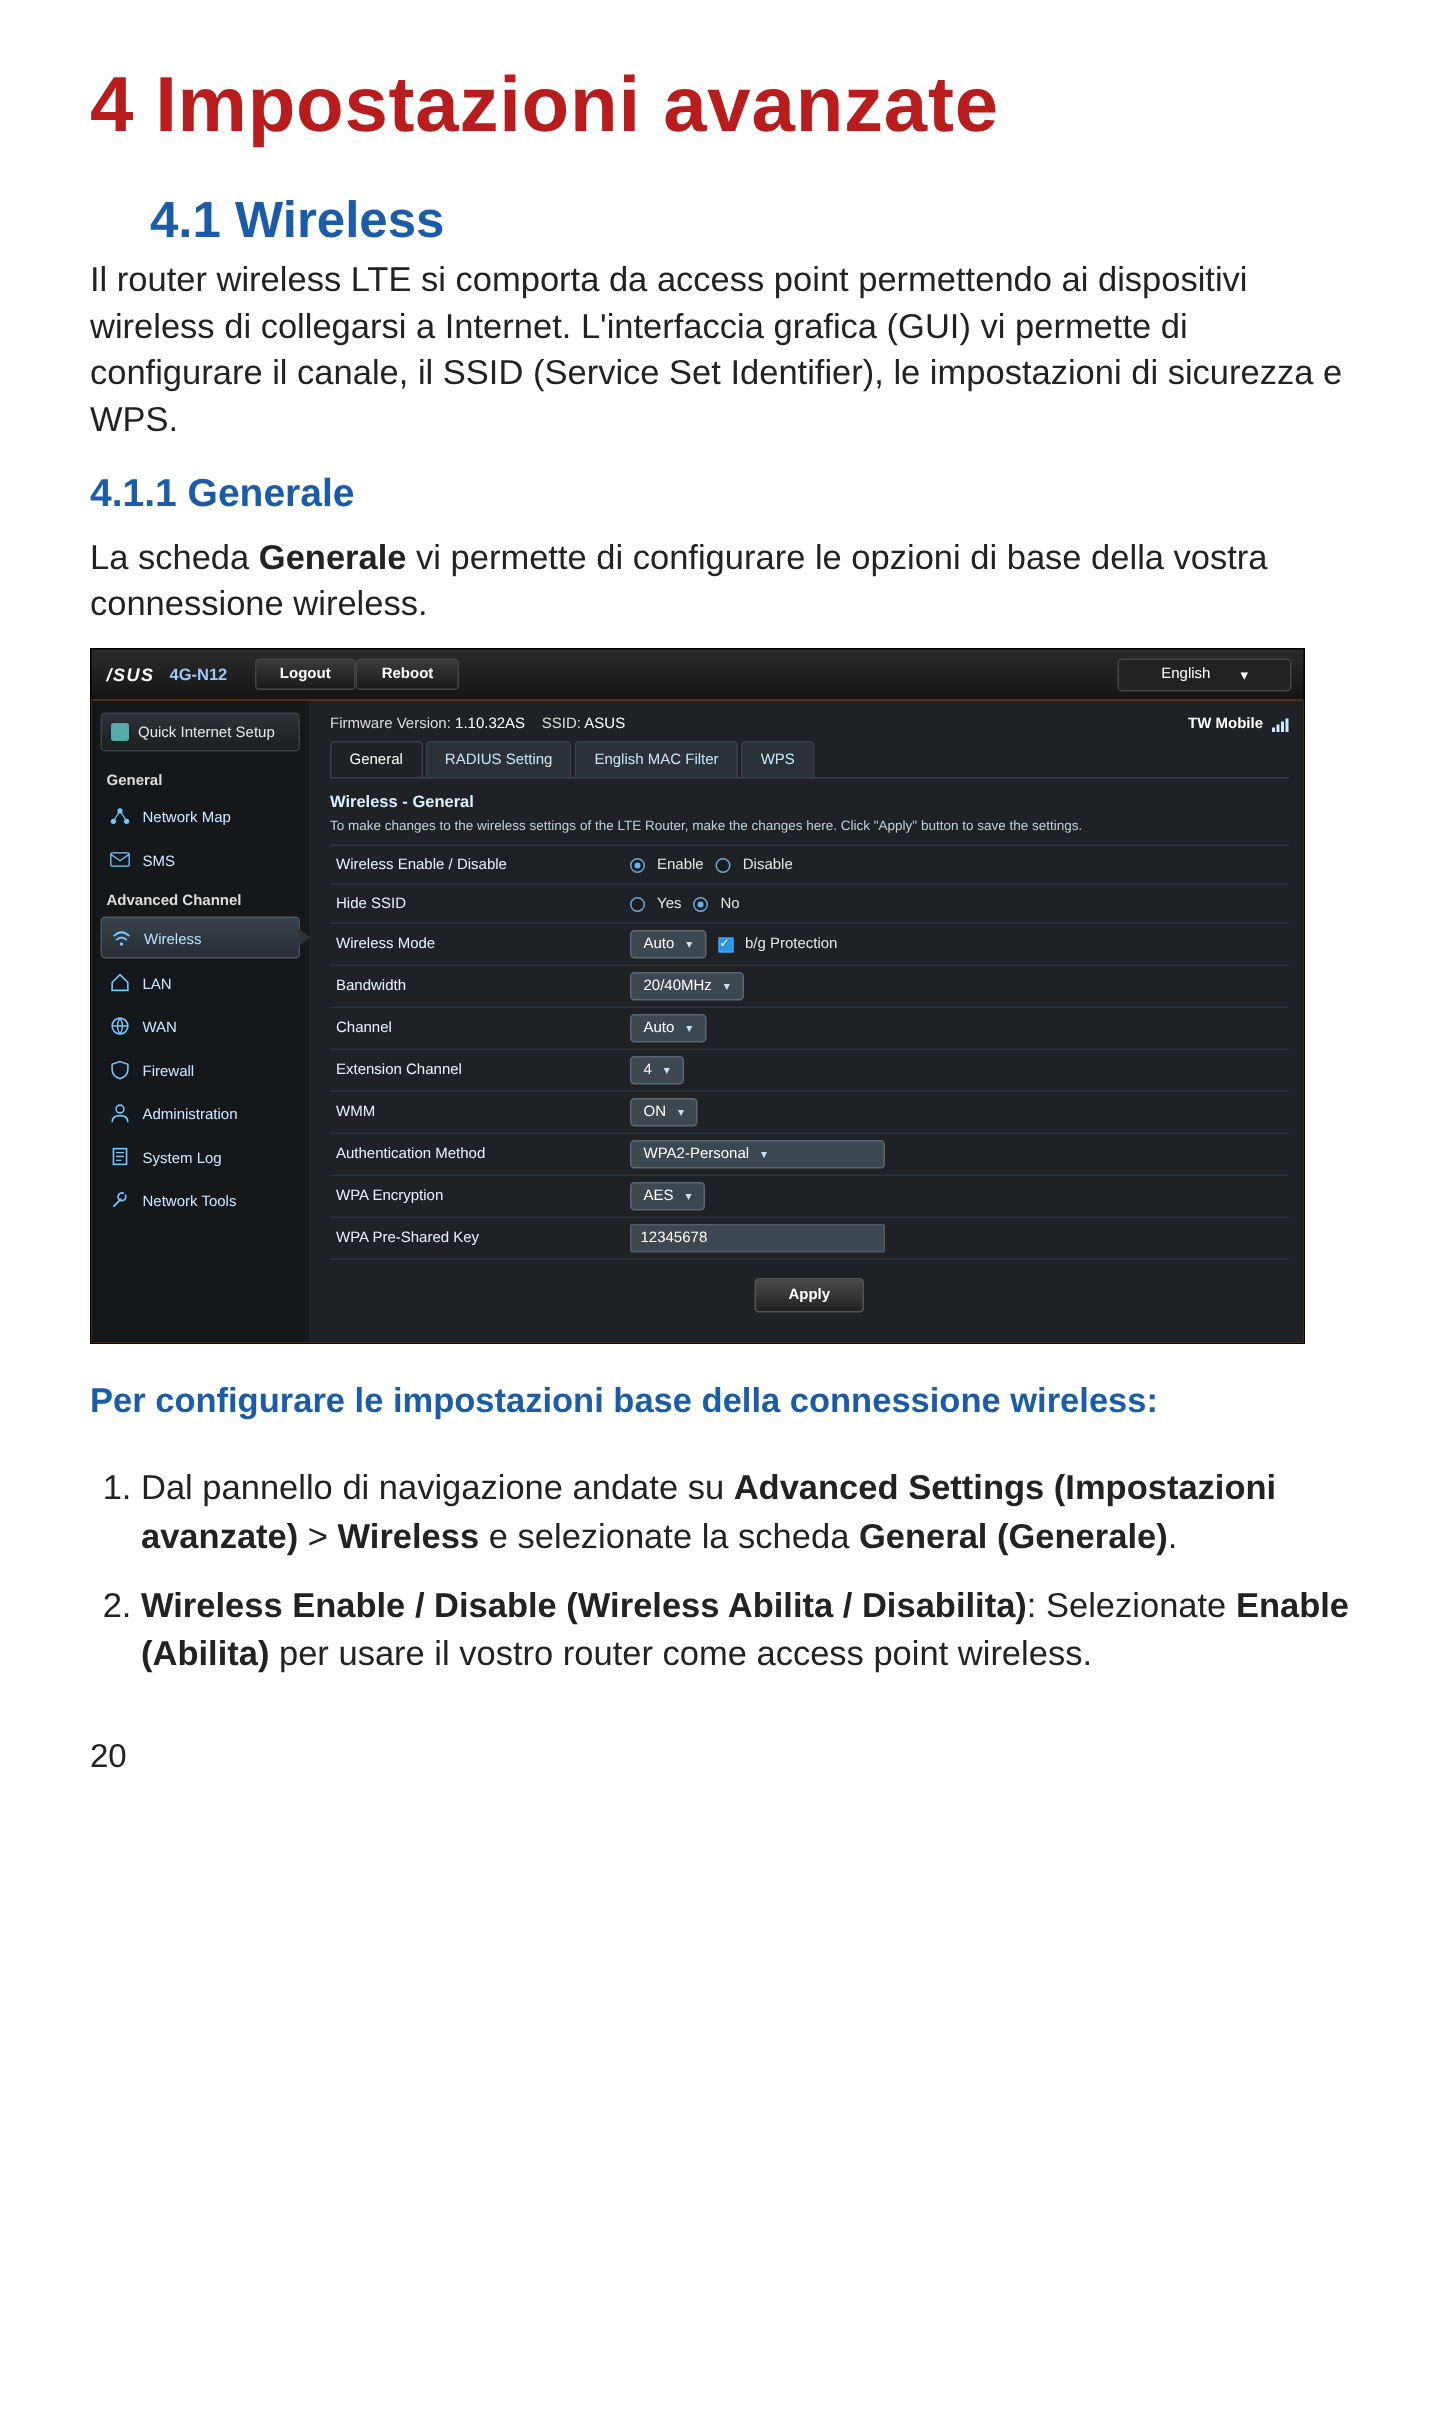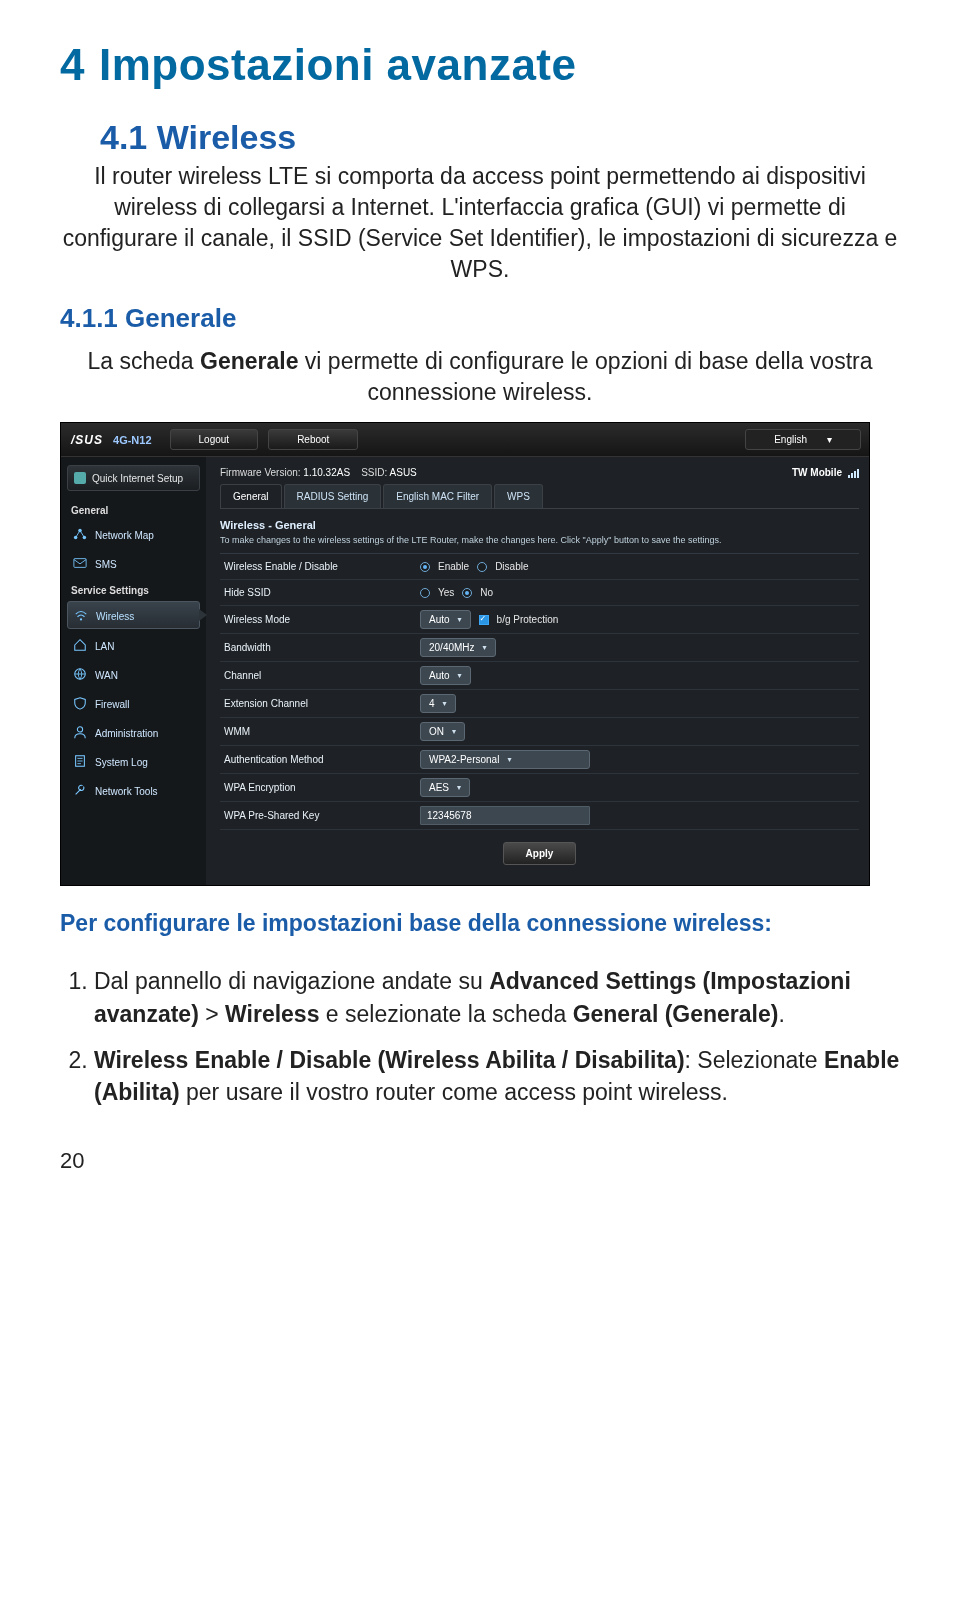--- a/index.html
+++ b/index.html
@@ -1,34 +1,34 @@
 <!DOCTYPE html>
 <html><head>
 <meta charset="utf-8">
 <style>
   * { box-sizing: border-box; margin: 0; padding: 0; }
   html, body { width: 960px; background: #fff; font-family: Arial, Helvetica, sans-serif; }
   .page { padding: 40px 60px 30px 60px; }
-  .h1 { color: #0369a1; font-size: 44px; font-weight: 700; letter-spacing: .5px; margin-bottom: 28px; }
+  .h1 { color: #b91c1c; font-size: 52px; font-weight: 700; letter-spacing: .5px; margin-bottom: 28px; }
   .h1 .num { display:inline-block; margin-right: 14px; }
   .h2 { color: #1a5ca8; font-size: 34px; font-weight: 700; margin: 18px 0 4px 40px; }
   .h3 { color: #1a5ca8; font-size: 26px; font-weight: 600; margin: 18px 0 12px 0; }
-  .body { color: #222; font-size: 23px; line-height: 1.35; margin: 0 0 14px 0; text-align: center; }
+  .body { color: #222; font-size: 23px; line-height: 1.35; margin: 0 0 14px 0; }
   .subhead { color: #1a5ca8; font-size: 23px; font-weight: 700; line-height: 1.35; margin: 22px 0 26px 0;}
   ol.steps { list-style: decimal; padding-left: 34px; color:#222; font-size:23px; line-height:1.4; }
   ol.steps li { margin-bottom: 14px; }
   .b { font-weight: 700; }
   .footer-num { color:#222; font-size: 22px; margin-top: 40px; }
 
   
   .router { width: 810px; margin: 10px 0 0 0; background:#000; color:#e6e6e6; font-family: Arial, sans-serif; font-size: 10px; border:1px solid #000; }
   .rt-top { display:flex; align-items:center; height:34px; background:linear-gradient(#2b2b2b,#151515); border-bottom:1px solid #333; }
   .rt-brand { color:#fff; font-weight:700; font-size:12px; padding:0 10px; letter-spacing:1px; font-style:italic;}
   .rt-model { color:#9cc8ff; font-weight:600; font-size:11px; padding-right:18px; }
-  .rt-btn { background:linear-gradient(#3a3a3a,#1a1a1a); border:1px solid #444; border-radius:3px; padding:4px 28px; color:#fff; font-size:10px; margin-right:10px; cursor:pointer;}
+  .rt-btn { background:linear-gradient(#3a3a3a,#1a1a1a); border:1px solid #444; border-radius:3px; padding:4px 16px; color:#fff; font-size:10px; cursor:pointer;font-weight:bold;}
   .rt-top-gap { flex:1; }
   .rt-lang { background:#222; border:1px solid #444; border-radius:3px; padding:4px 28px; color:#fff; font-size:10px; margin-right:8px; display:flex; align-items:center; gap:20px; cursor:pointer;}
   .rt-body { display:flex; background:#f97316;}
   .rt-side { width:145px; background:#15181b; padding:6px 4px; }
   .rt-qis { background:linear-gradient(#2d3338,#1b1e21); border:1px solid #3a4045; border-radius:3px; padding:6px 6px; margin:2px 2px 8px 2px; display:flex; align-items:center; gap:6px; cursor:pointer;}
   .rt-qis .ico { width:12px;height:12px;background:#5aa; border-radius:2px;}
   .rt-sec-label { color:#ddd; font-weight:700; font-size:10px; text-align:left; padding:6px 0 2px 6px;}
   .rt-item { display:flex; align-items:flex-end; gap:8px; padding:6px 6px; margin:3px 2px; border-radius:3px; color:#cfe7ff; cursor:pointer;}
   .rt-item.active { background:linear-gradient(#39434c,#272d33); border:1px solid #4b5660; color:#b7e0ff; position:relative;}
   .rt-item.active::after { content:""; position:absolute; right:-8px; top:50%; transform:translateY(-50%); border-left:8px solid #2c343a; border-top:6px solid transparent; border-bottom:6px solid transparent;}
@@ -110,21 +110,21 @@
         </div>
         <div class="rt-item">
           <span class="rt-ico">
             <svg viewBox="0 0 16 16" width="14" height="14">
                 <rect x="1" y="3" width="14" height="10" rx="1" fill="none" stroke="#78c7ff" stroke-width="1"></rect>
                 <path d="M1 4 L8 9 L15 4" stroke="#78c7ff" stroke-width="1" fill="none"></path>
               </svg>
           </span>
           <span>SMS</span>
         </div>
-        <div class="rt-sec-label">Service Settings</div>
+        <div class="rt-sec-label">Advanced Channel</div>
         <div class="rt-item active">
           <span class="rt-ico">
             <svg viewBox="0 0 16 16" width="14" height="14">
                 <path d="M2 7 Q8 1 14 7" stroke="#78c7ff" stroke-width="1.3" fill="none"></path>
                 <path d="M4 10 Q8 6 12 10" stroke="#78c7ff" stroke-width="1.3" fill="none"></path>
                 <circle cx="8" cy="13" r="1.3" fill="#78c7ff"></circle>
               </svg>
           </span>
           <span>Wireless</span>
         </div>

